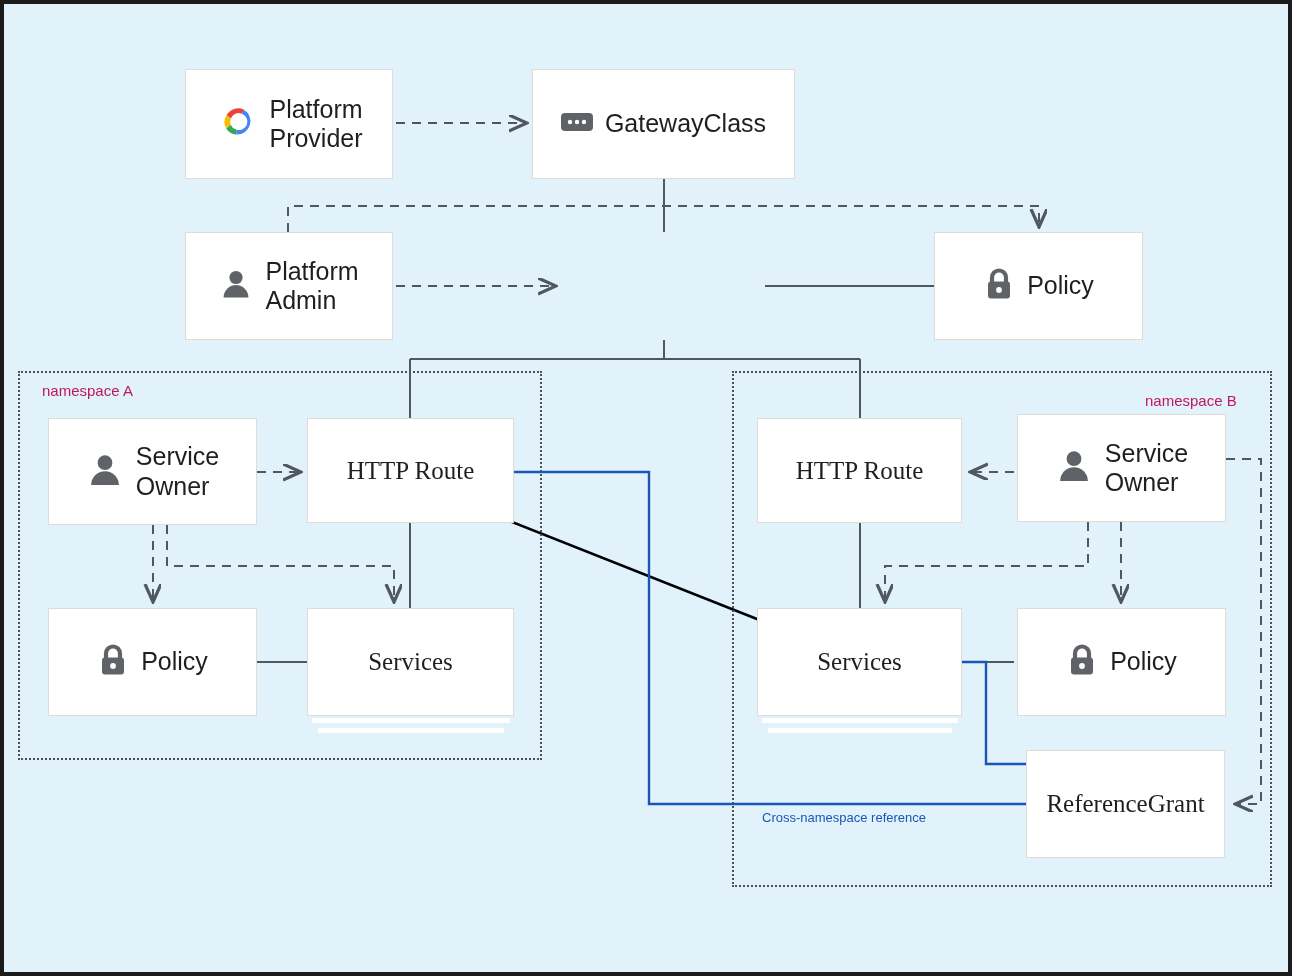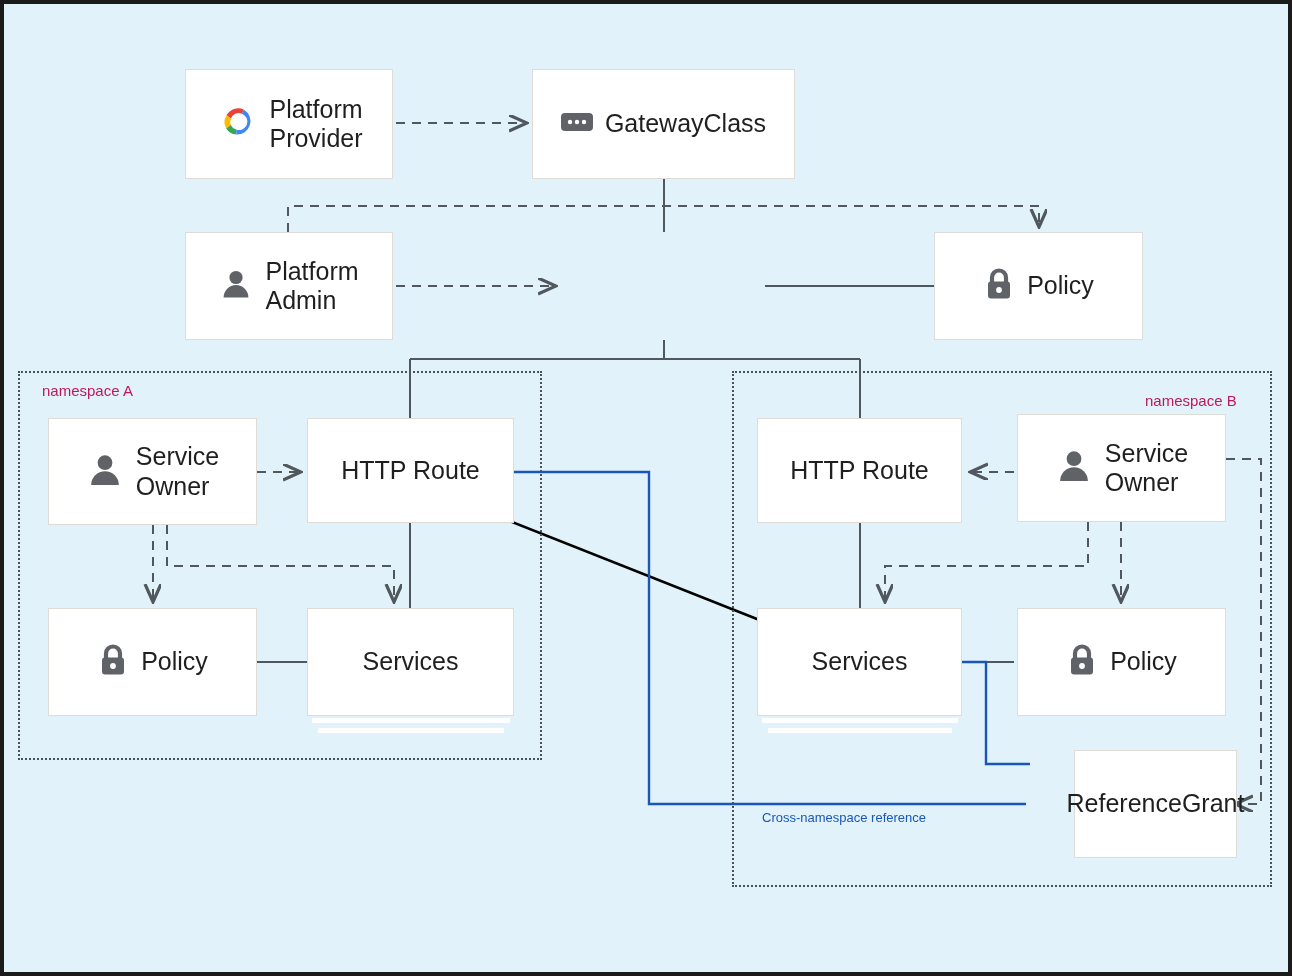--- a/index.html
+++ b/index.html
@@ -47,21 +47,21 @@
     gap: 12px;
     z-index: 3;
   }
   .node .label {
     font-size: 25px;
     color: #1f1f1f;
     line-height: 1.18;
     white-space: pre-line;
     text-align: left;
   }
-  .node.center .label { text-align: center; }
+  .node.center .label { text-align: center; font-family: Liberation Serif, serif; }
   .stack {
     position: absolute;
     z-index: 2;
   }
   .stack i {
     display: block;
     background: #ffffff;
     height: 5px;
     margin: 0 auto 5px auto;
     border-radius: 1px;
@@ -251,19 +251,19 @@
     <span class="icon">
       <svg width="32" height="36" viewBox="0 0 32 36">
         <path d="M9 17 V11.5 a7 7 0 0 1 14 0 V17" fill="none" stroke="#5f6368" stroke-width="4.2"></path>
         <rect x="5" y="15.5" width="22" height="17" rx="3" fill="#5f6368"></rect>
         <circle cx="16" cy="24" r="2.9" fill="#ffffff"></circle>
       </svg>
     </span>
     <span class="label">Policy</span>
   </div>
 
-  <div class="node center" style="left:1022px; top:746px; width:163px; height:108px;margin-left:48px;">
+  <div class="node center" style="left:1022px; top:746px; width:199px; height:108px;">
     <span class="label">ReferenceGrant</span>
   </div>
 
   <div class="xns-label" style="left:758px; top:806px;">Cross-namespace reference</div>
 
 </div>
 
 </body></html>

